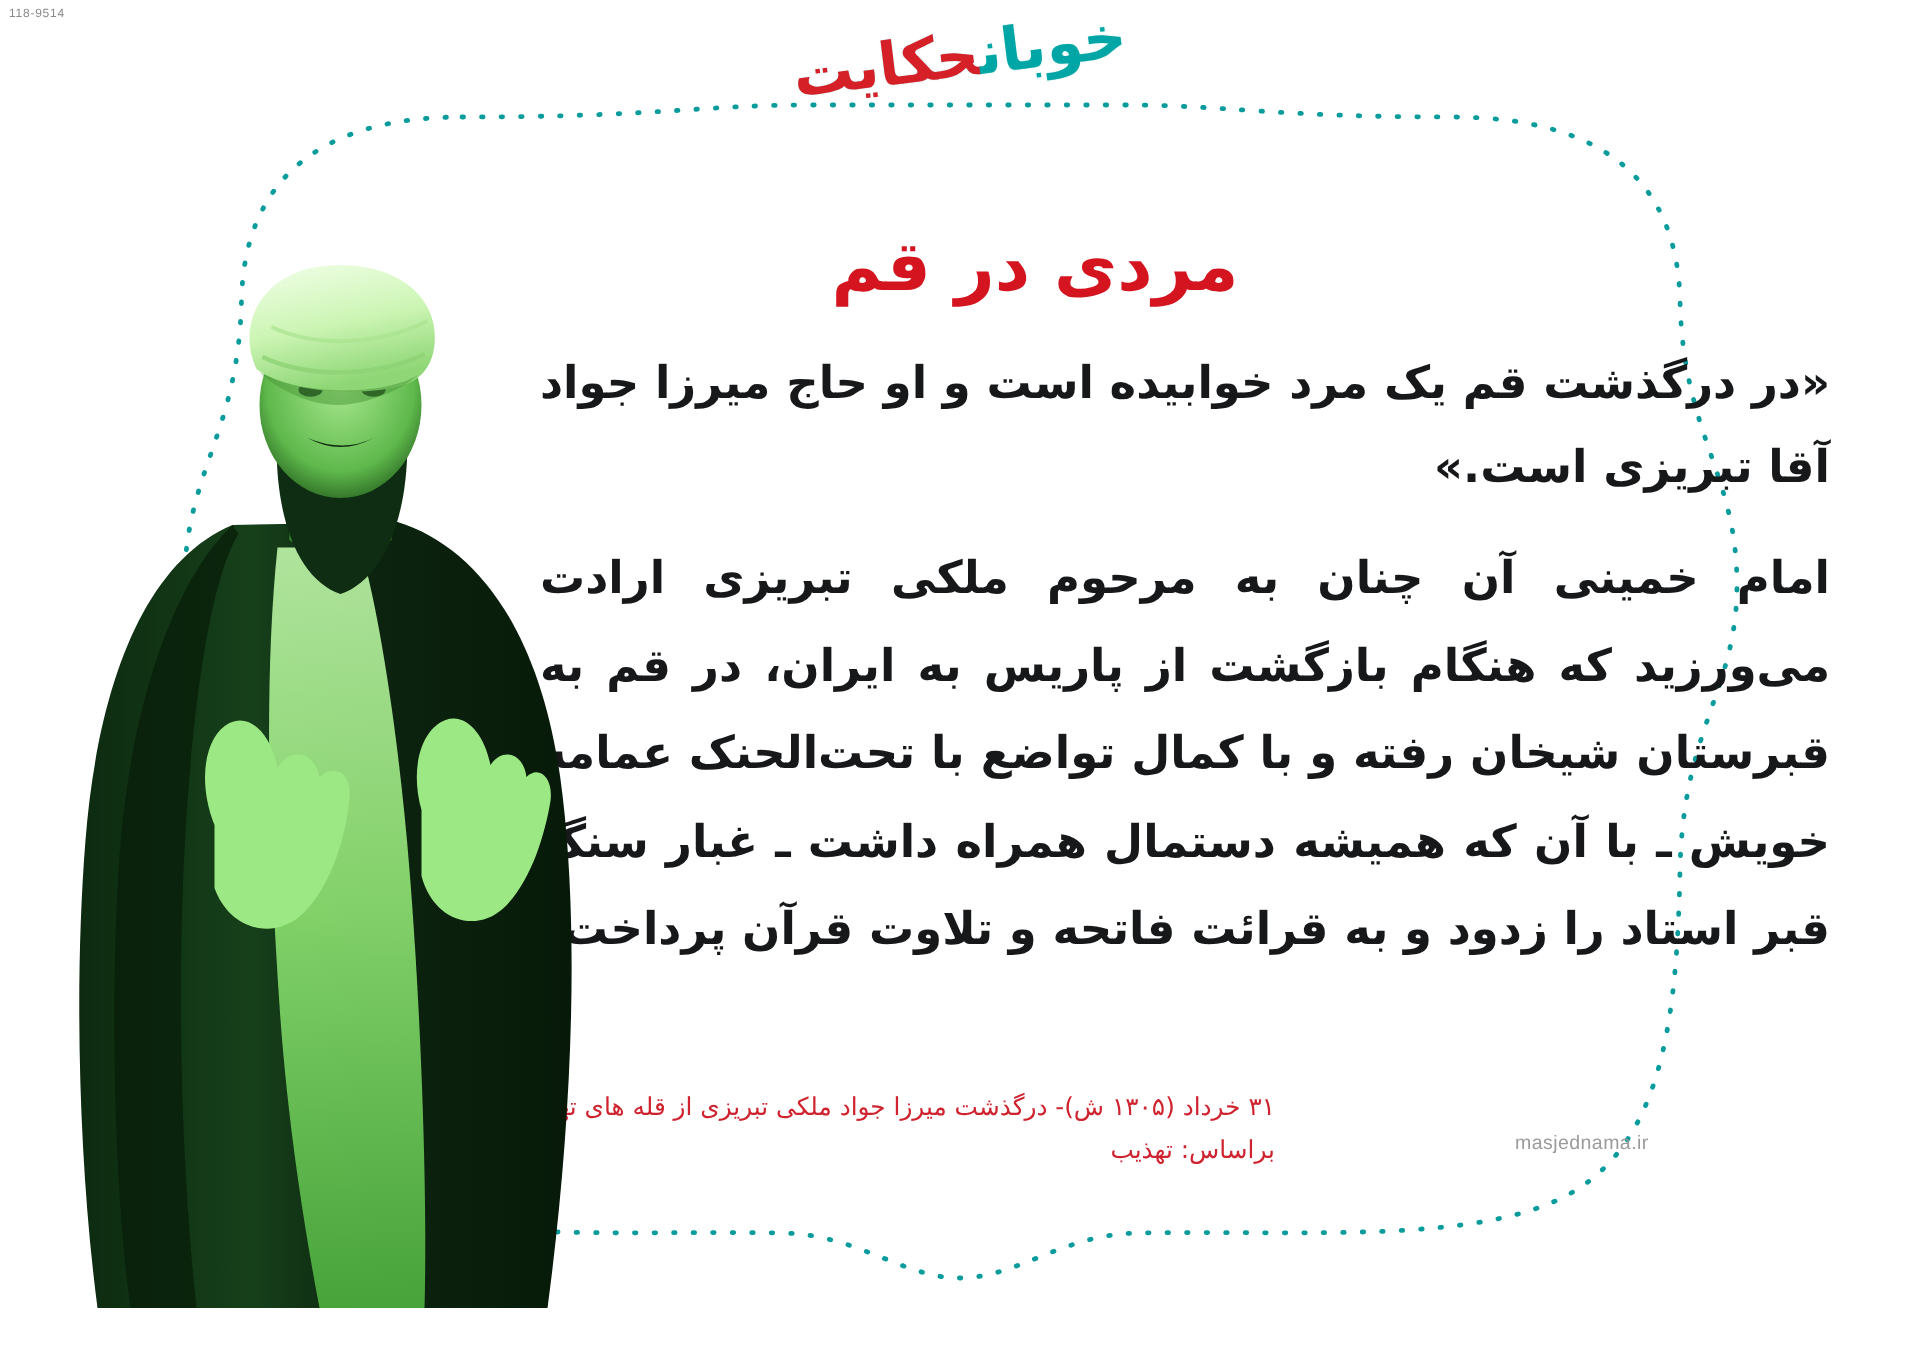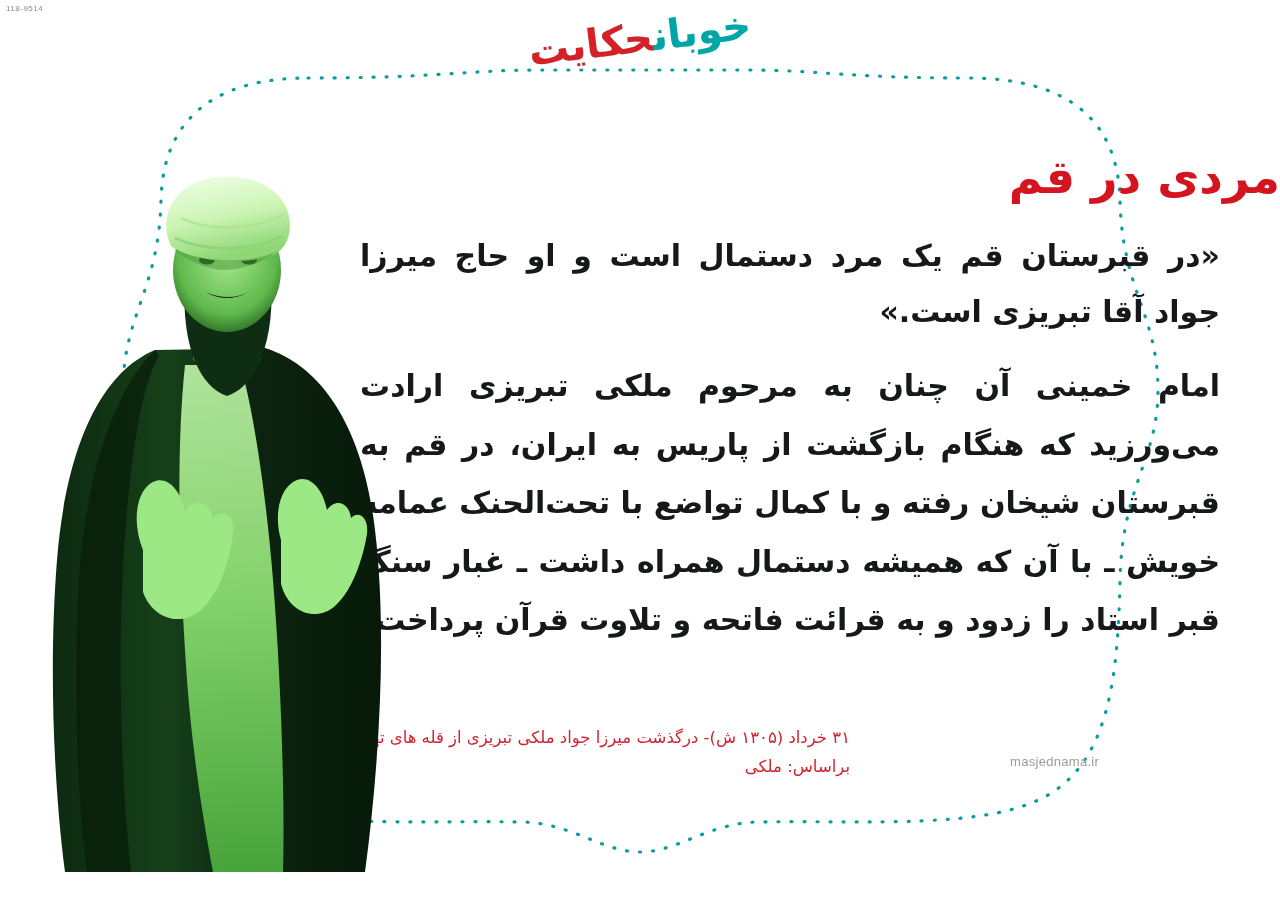--- a/index.html
+++ b/index.html
@@ -68,21 +68,21 @@
   .masthead .calligraphy .accent {
     color: #d62027;
   }
 
   
   .main-title {
     position: absolute;
     top: 150px;
     right: 0;
     width: 1180px;
-    text-align: right;
+    text-align: center;
     font-size: 46px;
     font-weight: bold;
     color: #d4151f;
     letter-spacing: -1px;
   }
 
   
   .text-col {
     position: absolute;
     top: 228px;
@@ -182,27 +182,27 @@
 
   <div class="masthead">
     <span class="calligraphy">
       <span>خوبان</span><span class="accent">حکایت</span>
     </span>
   </div>
 
   <div class="main-title">مردی در قم</div>
 
   <div class="text-col">
-    <p class="quote">«در قبرستان قم یک مرد دستمال است و او حاج میرزا جواد آقا تبریزی است.»</p>
+    <p class="quote">«در درگذشت قم یک مرد خوابیده است و او حاج میرزا جواد آقا تبریزی است.»</p>
     <p class="body-text">امام خمینی آن چنان به مرحوم ملکی تبریزی ارادت می‌ورزید که هنگام بازگشت از پاریس به ایران، در قم به قبرستان شیخان رفته و با کمال تواضع با تحت‌الحنک عمامه خویش ـ با آن که همیشه دستمال همراه داشت ـ غبار سنگ قبر استاد را زدود و به قرائت فاتحه و تلاوت قرآن پرداخت.</p>
   </div>
 
   <div class="caption">
     <span>۳۱ خرداد (۱۳۰۵ ش)- درگذشت میرزا جواد ملکی تبریزی از قله های تهذیب</span>
-    <span class="line2">براساس: ملکی</span>
+    <span class="line2">براساس: تهذیب</span>
   </div>
 
   <div class="watermark">masjednama.ir</div>
 
   <div class="portrait">
     <svg viewBox="0 0 430 720" aria-hidden="true">
       <defs>
         <linearGradient id="robeGrad" x1="0" y1="0" x2="1" y2="0">
           <stop offset="0%" stop-color="#0d2a10"></stop>
           <stop offset="35%" stop-color="#16401a"></stop>

